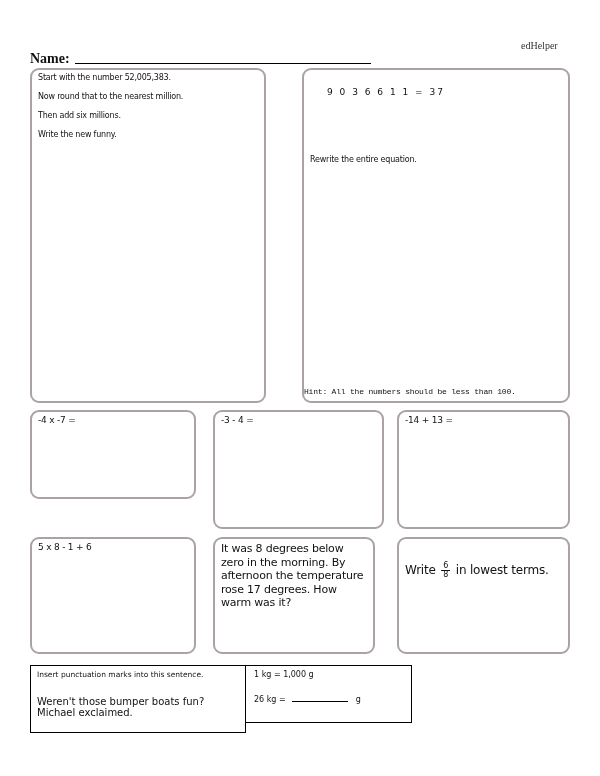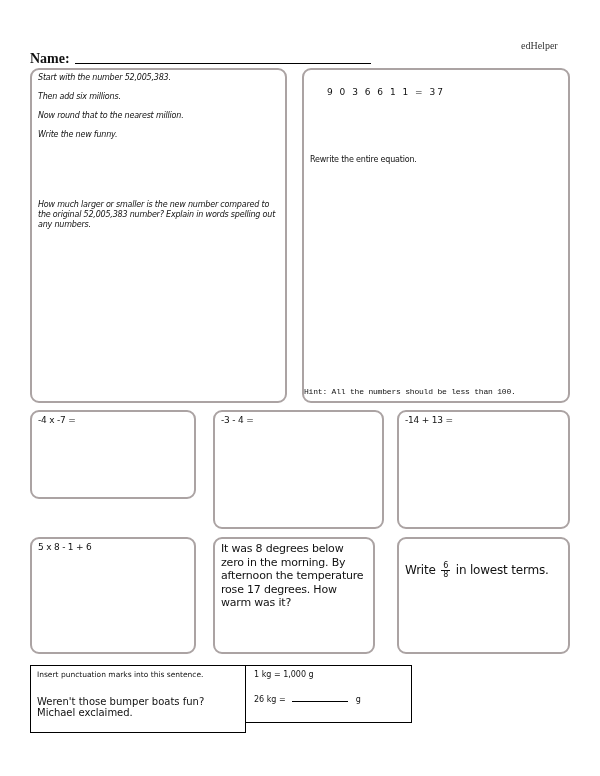--- a/index.html
+++ b/index.html
@@ -8,21 +8,21 @@
     .brand { position: absolute; left: 521px; top: 40px; font-family: "Liberation Serif", serif;
              font-size: 10px; color: #333; }
     .name-label { position: absolute; left: 30px; top: 51px; font-family: "Liberation Serif", serif;
                   font-weight: bold; font-size: 14px; }
     .name-line { position: absolute; left: 75px; top: 63px; width: 296px; height: 0;
                  border-bottom: 1px solid #000; }
     .box { position: absolute; box-sizing: border-box; border: 2px solid #aba3a3;
            border-radius: 9px; background: #fff; padding: 3px 6px;
            font-size: 8px; line-height: 10px; letter-spacing: -0.2px; }
     .box p { margin: 0 0 9px 0; }
-    .big1 { left: 30px; top: 68px; width: 257px; height: 335px; font-style: italic; }
+    .big1 { left: 30px; top: 68px; width: 236px; height: 335px; }
     .big2 { left: 302px; top: 68px; width: 268px; height: 335px; }
     .r2a { left: 30px; top: 410px; width: 166px; height: 89px; }
     .r2b { left: 213px; top: 410px; width: 171px; height: 119px; }
     .r2c { left: 397px; top: 410px; width: 173px; height: 119px; }
     .r3a { left: 30px; top: 537px; width: 166px; height: 117px; }
     .r3b { left: 213px; top: 537px; width: 162px; height: 117px; }
     .r3c { left: 397px; top: 537px; width: 173px; height: 117px; }
     .eq { font-size: 9px; }
     .gap60 { margin-top: 60px !important; }
     .eqline { margin-left: 17px !important; margin-top: 14px !important; font-size: 9px; letter-spacing: 2px; }
@@ -46,24 +46,23 @@
   </style>
 </head>
 <body>
 
 <div class="brand">edHelper</div>
 <div class="name-label">Name:</div>
 <div class="name-line"></div>
 
 <div class="box big1">
   <p>Start with the number 52,005,383.</p>
+  <p>Now round that to the nearest million.</p>
   <p>Then add six millions.</p>
-  <p>Now round that to the nearest million.</p>
   <p>Write the new funny.</p>
-  <p class="gap60">How much larger or smaller is the new number compared to the original 52,005,383 number? Explain in words spelling out any numbers.</p>
 </div>
 
 <div class="box big2">
   <p class="eqline">9 0 3 6 6 1 1 = 37</p>
   <p class="rewrite">Rewrite the entire equation.</p>
   <div class="hint">Hint: All the numbers should be less than 100.</div>
 </div>
 
 <div class="box r2a eq">
   <span>-4 x -7 =</span>

